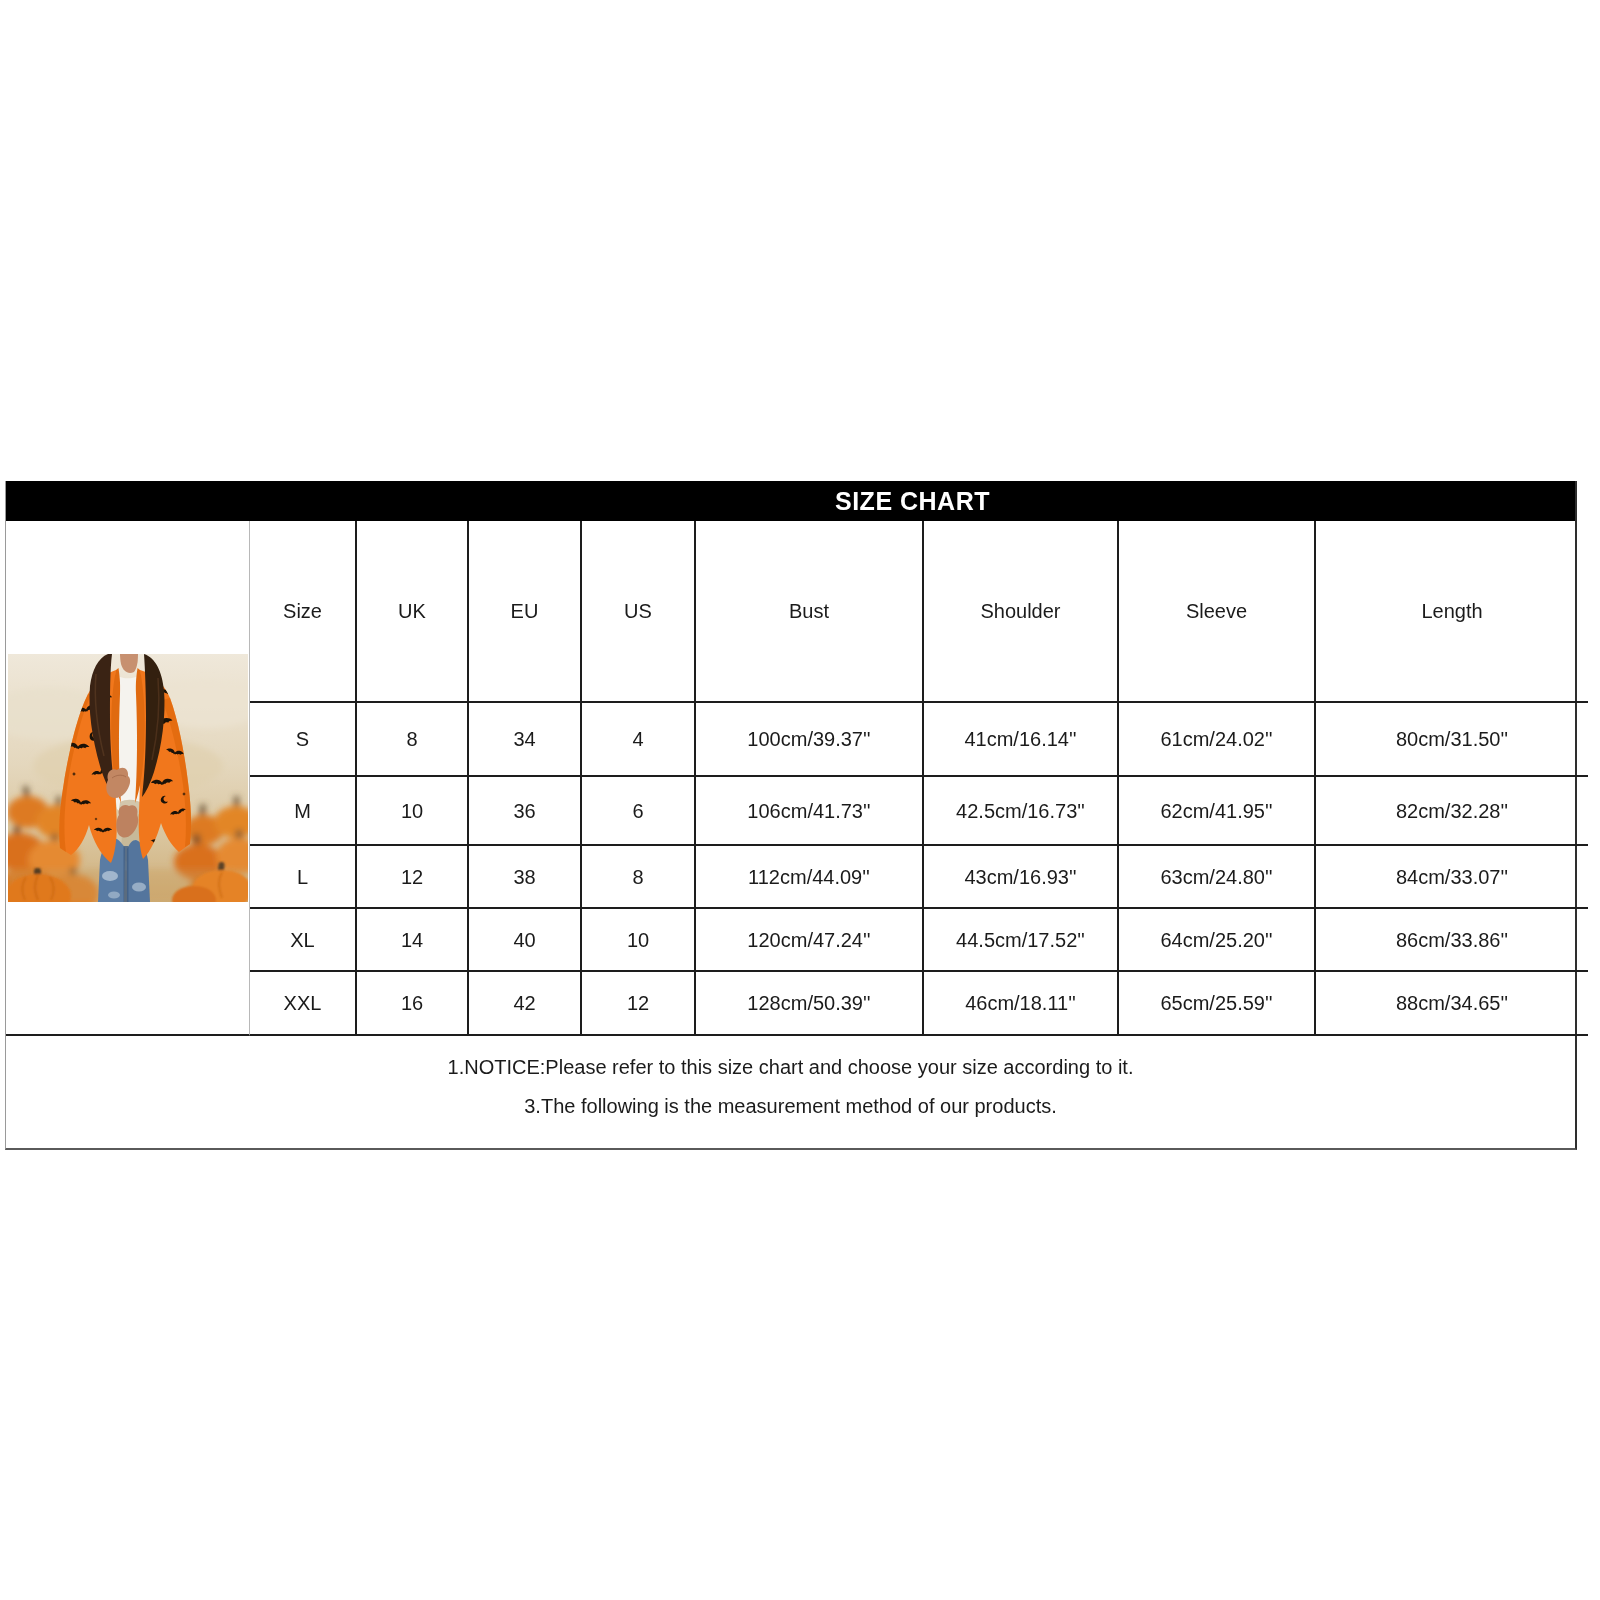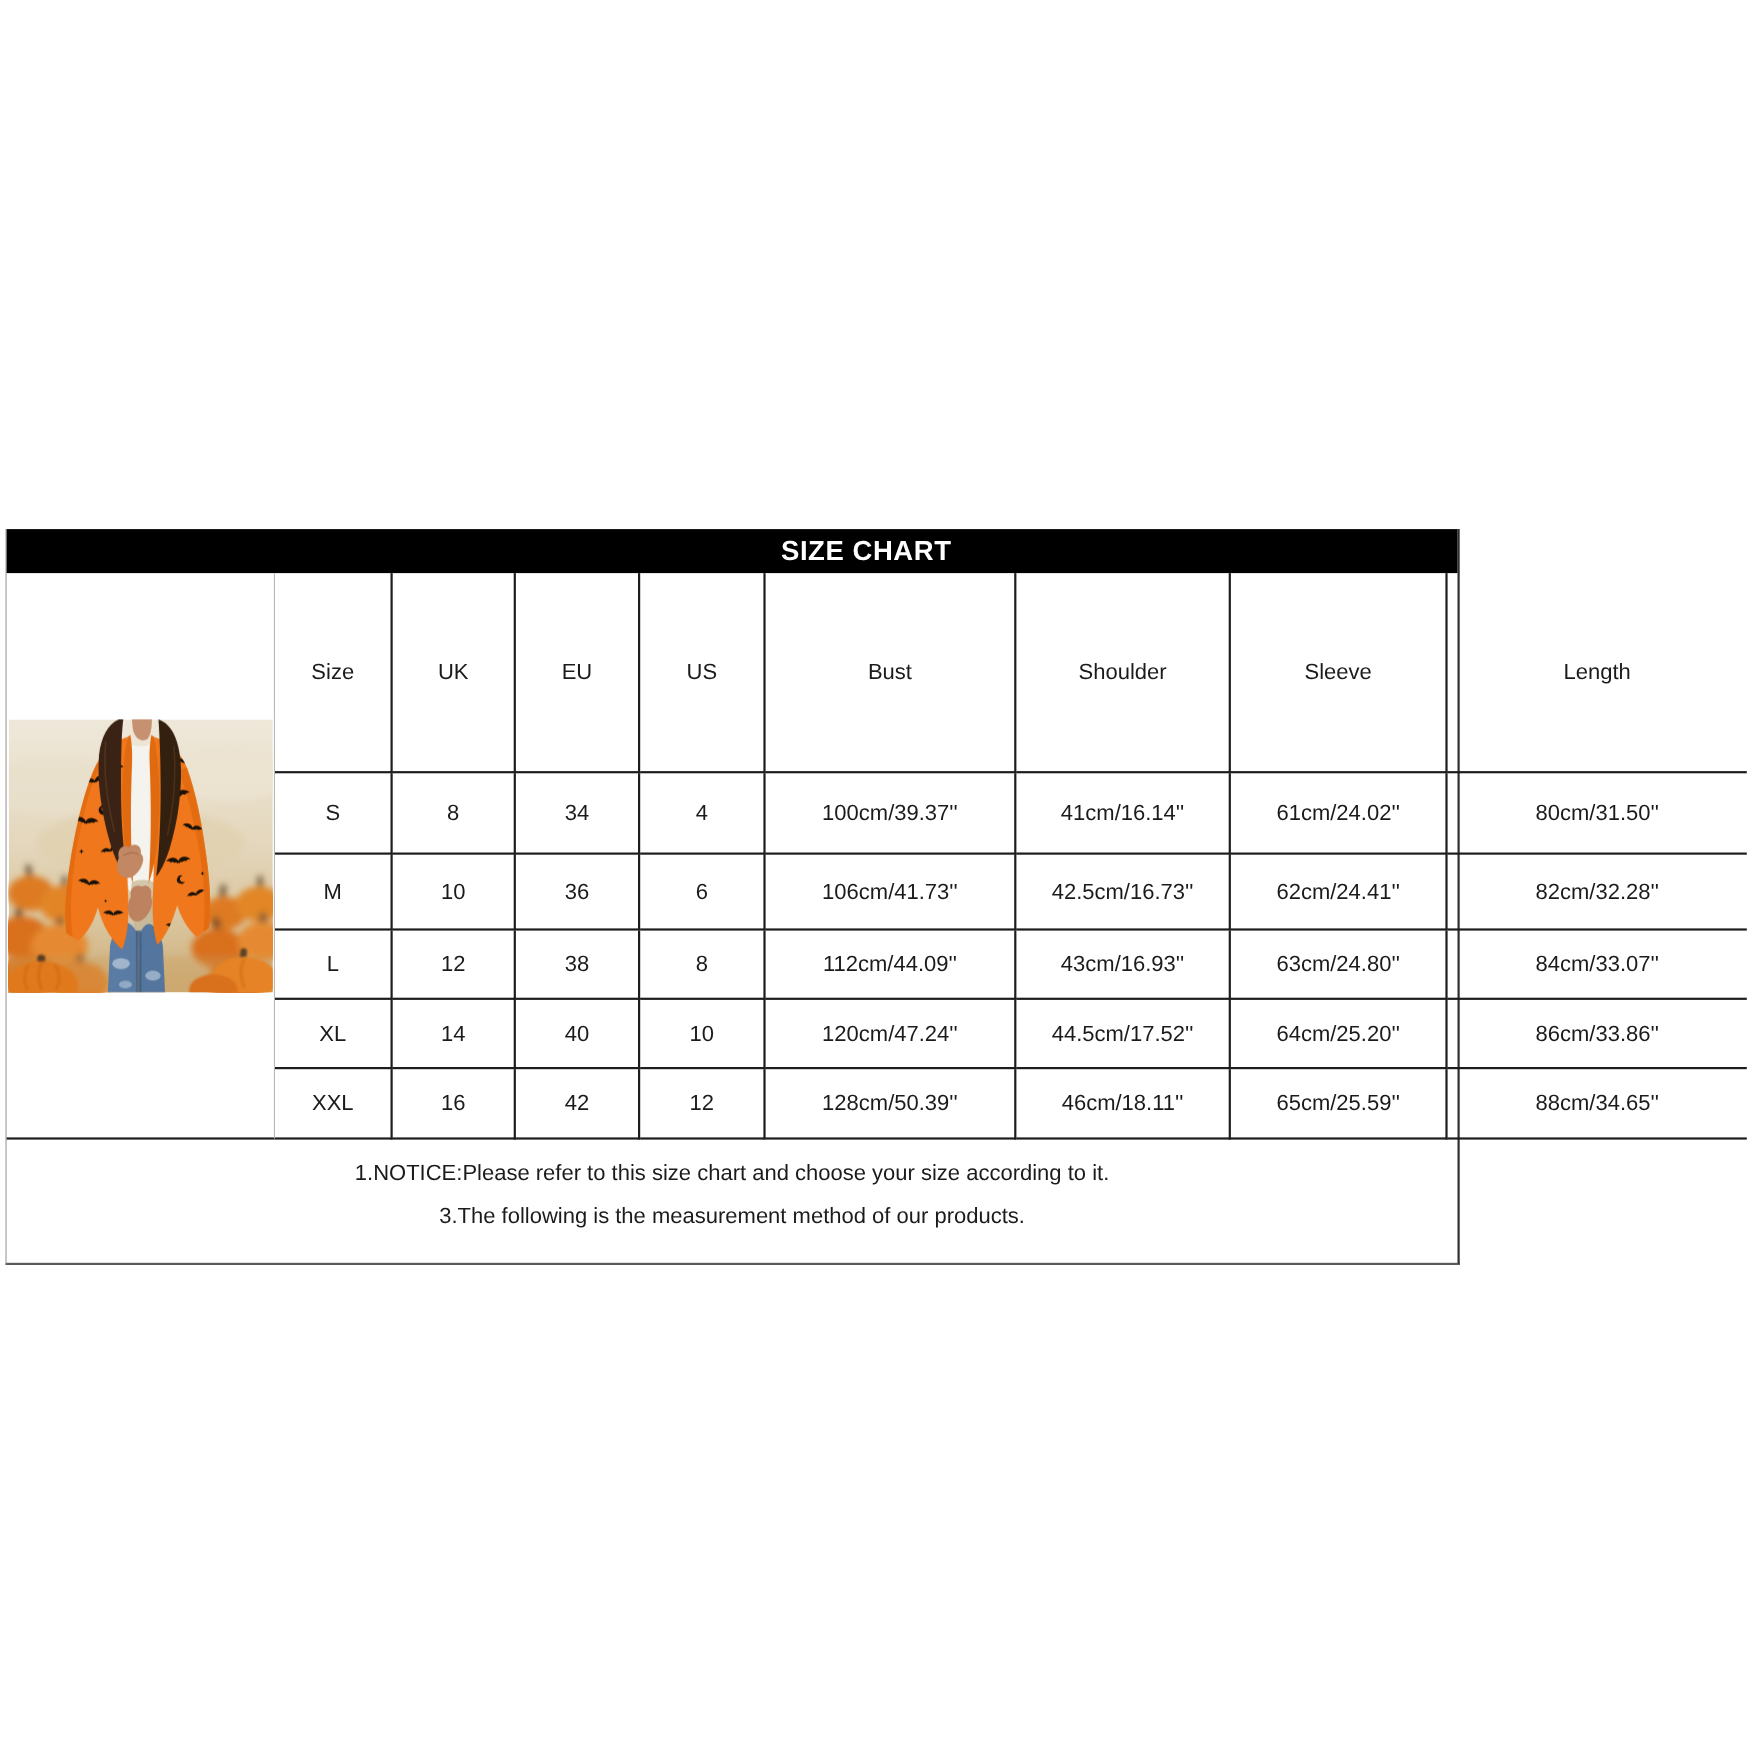--- a/index.html
+++ b/index.html
@@ -2,21 +2,21 @@
 <html><head>
 <meta charset="utf-8">
 <style>
   html,body{margin:0;padding:0;background:#ffffff;}
   body{
     width:1600px;height:1600px;position:relative;
     font-family:"Liberation Sans","DejaVu Sans",sans-serif;
     color:#1b1b1b;
   }
   .panel{
-    position:absolute;left:5px;top:481px;width:1322px;
+    position:absolute;left:5px;top:481px;width:1572px;
     box-sizing:border-box;background:#fff;
     border-left:1px solid #9a9a9a;
     border-right:2px solid #2e2e2e;
     border-bottom:2px solid #5a5a5a;
   }
   .title-bar{
     height:40px;background:#000000;color:#ffffff;
     display:flex;align-items:center;justify-content:center;
     padding-left:244px;box-sizing:content-box;
     font-size:25px;font-weight:bold;letter-spacing:0.5px;
@@ -216,21 +216,21 @@
       <div class="cell">80cm/31.50''</div>
     </div>
 
     <div class="row">
       <div class="cell">M</div>
       <div class="cell">10</div>
       <div class="cell">36</div>
       <div class="cell">6</div>
       <div class="cell">106cm/41.73''</div>
       <div class="cell">42.5cm/16.73''</div>
-      <div class="cell">62cm/24.41''</div>
+      <div class="cell">62cm/41.95''</div>
       <div class="cell">82cm/32.28''</div>
     </div>
 
     <div class="row">
       <div class="cell">L</div>
       <div class="cell">12</div>
       <div class="cell">38</div>
       <div class="cell">8</div>
       <div class="cell">112cm/44.09''</div>
       <div class="cell">43cm/16.93''</div>

